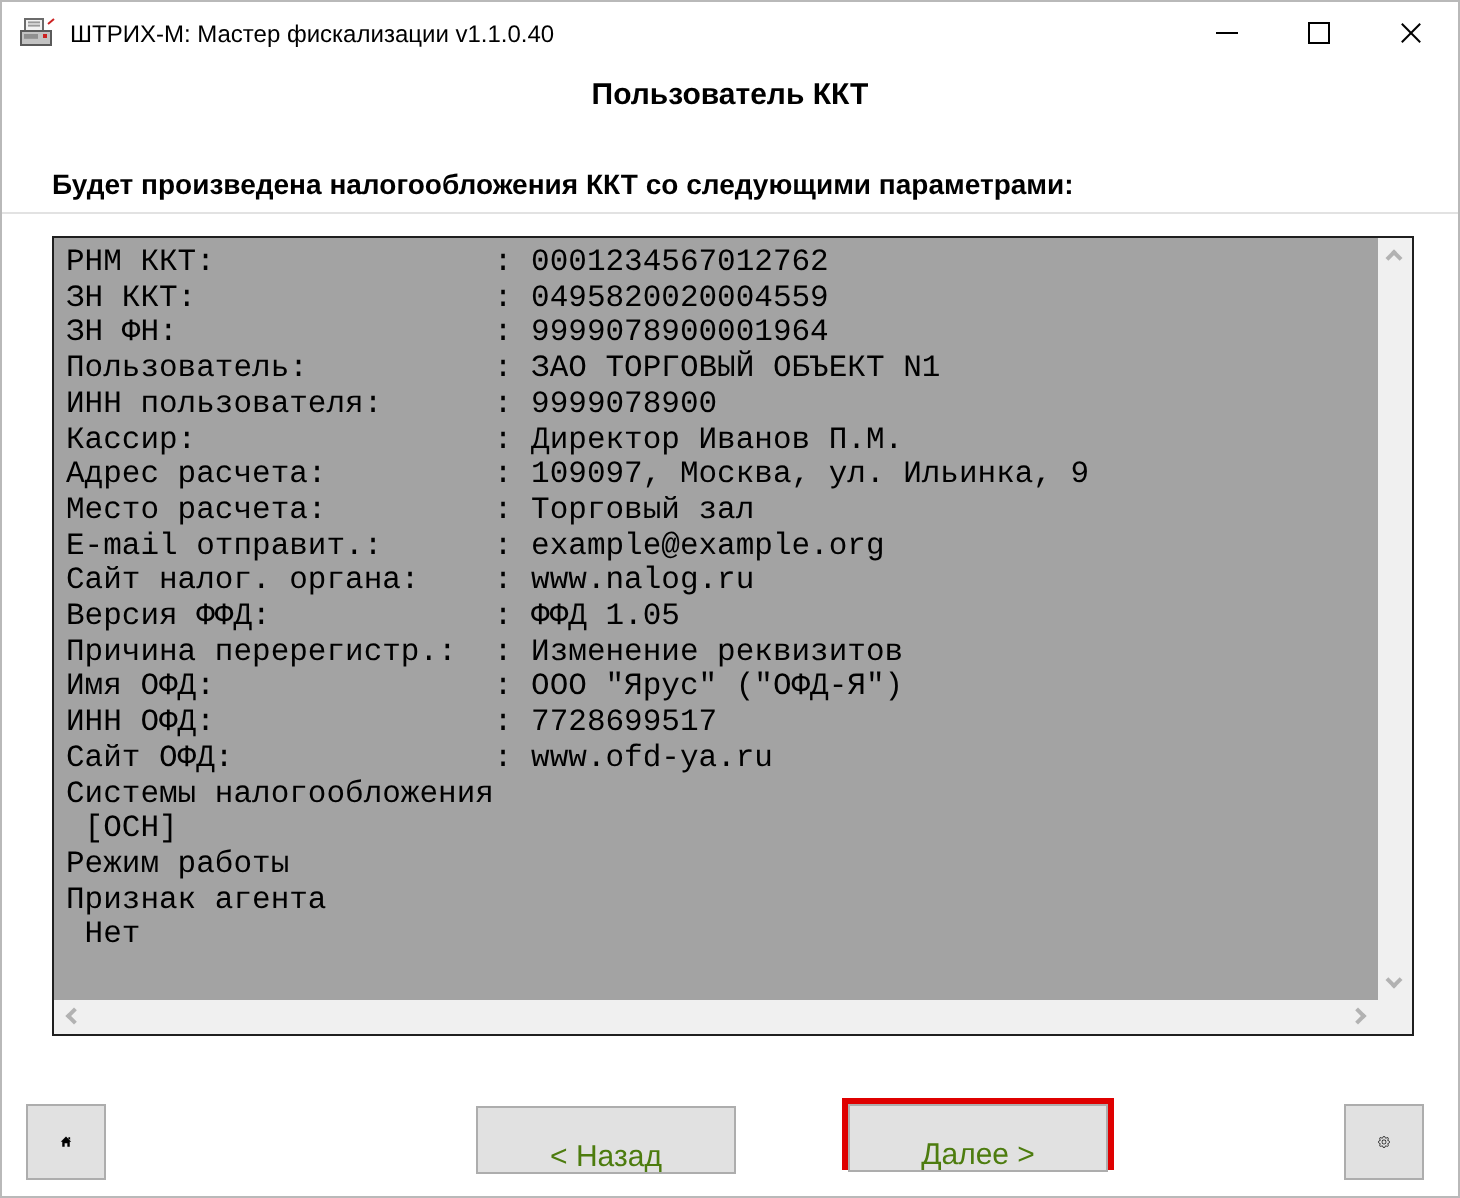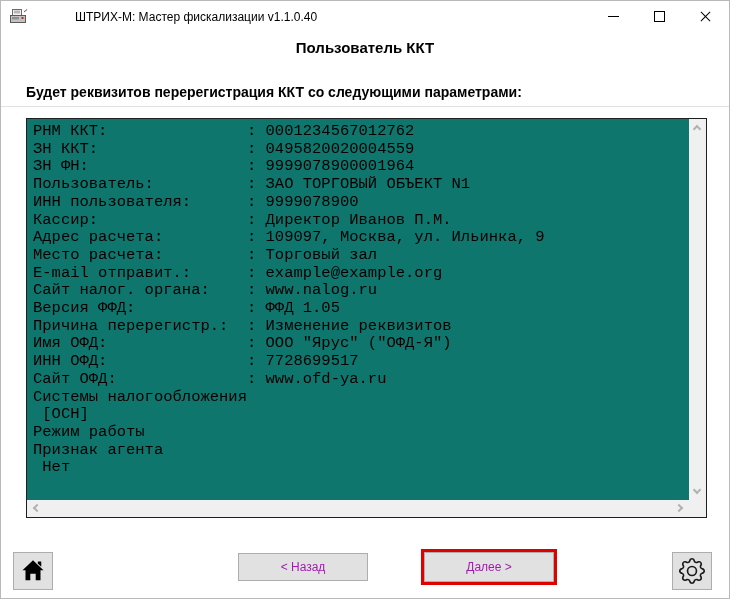--- a/index.html
+++ b/index.html
@@ -3,47 +3,47 @@
 <meta charset="utf-8">
 <style>
   * { box-sizing: border-box; }
   html,body { margin:0; padding:0; background:#ffffff; }
   .window {
     position:relative; width:730px; height:599px; background:#ffffff;
     border:1px solid #b9b9b9; overflow:hidden;
     font-family:"Liberation Sans","DejaVu Sans",sans-serif; color:#000;
   }
   
-  .titlebar { position:absolute; left:0; top:0; width:100%; height:31px; background:#ffffff; display:flex; align-items:center;gap:40px; }
+  .titlebar { position:absolute; left:0; top:0; width:100%; height:31px; background:#ffffff; display:flex; align-items:center; }
   .app-icon { margin-left:8px; width:20px; height:17px; flex:0 0 auto; }
   .title-text { margin-left:6px; font-size:12px; white-space:nowrap; }
   .win-controls { position:absolute; right:0; top:0; height:31px; display:flex; }
   .win-btn { width:46px; height:31px; position:relative; background:transparent; border:none; cursor:default; padding:0; }
   .glyph-min { position:absolute; left:17px; top:15px; width:11px; height:1px; background:#000; }
   .glyph-max { position:absolute; left:17px; top:10px; width:11px; height:11px; border:1px solid #000; background:transparent; }
   .glyph-x1,.glyph-x2 { position:absolute; left:16px; top:15px; width:13px; height:1px; background:#000; }
   .glyph-x1 { transform:rotate(45deg); } .glyph-x2 { transform:rotate(-45deg); }
   
   .page-title { position:absolute; left:0; top:38px; width:100%; text-align:center; font-size:15px; font-weight:bold; }
   .intro { position:absolute; left:25px; top:83px; font-size:14px; font-weight:bold; white-space:nowrap; }
   .divider { position:absolute; left:0; top:105px; width:730px; height:1px; background:#e2e2e2; }
   
-  .textbox { position:absolute; left:25px; top:117px; width:681px; height:400px; background:#0f766e; border:1px solid #1f1f1f; }
+  .textbox { position:absolute; left:25px; top:117px; width:681px; height:400px; background:#a3a3a3; border:1px solid #1f1f1f; }
   .params { position:absolute; left:6px; top:4px; right:19px; bottom:19px; margin:0; overflow:hidden;
     font-family:"Liberation Mono","DejaVu Sans Mono",monospace; font-size:15.5px; line-height:17.7px; white-space:pre; }
   .vscroll { position:absolute; top:0; right:0; bottom:17px; width:17px; background:#f0f0f0; }
   .hscroll { position:absolute; left:0; right:17px; bottom:0; height:17px; background:#f0f0f0; }
   .scroll-corner { position:absolute; right:0; bottom:0; width:17px; height:17px; background:#f0f0f0; }
   .chev { position:absolute; width:6px; height:6px; border:solid #b2b2b2; border-width:2px 2px 0 0; }
   .chev-up    { left:5px; top:7px;  transform:rotate(-45deg); }
   .chev-down  { left:5px; bottom:7px; transform:rotate(135deg); }
   .chev-left  { left:7px; top:5px;  transform:rotate(-135deg); }
   .chev-right { right:7px; top:5px; transform:rotate(45deg); }
   
-  .btn { background:#e1e1e1; border:1px solid #adadad; font-family:inherit; font-size:12px; color:#a21caf; cursor:default; padding:4px; }
+  .btn { background:#e1e1e1; border:1px solid #adadad; font-family:inherit; font-size:15px; color:#4d7c0f; cursor:default; padding:16px; }
   .icon-btn { position:absolute; width:40px; height:38px; display:flex; align-items:center; justify-content:center; }
   .home-btn { left:12px; top:551px; }
   .gear-btn { left:671px; top:551px; }
   .back-btn { position:absolute; left:237px; top:552px; width:130px; height:28px; }
   .highlight-box { position:absolute; left:372px; top:548px; width:136px; height:36px; border:3px solid #df0000; background:#df0000;margin-left:48px; }
   .next-btn { width:130px; height:30px; display:block; border:1px solid #adadad; }
 </style>
 </head>
 <body>
 
@@ -68,21 +68,21 @@
           <span class="glyph-max"></span>
         </button>
       <button class="win-btn">
           <span class="glyph-x1"></span>
           <span class="glyph-x2"></span>
         </button>
     </div>
   </div>
 
   <div class="page-title">Пользователь ККТ</div>
-  <div class="intro">Будет реквизитов перерегистрация ККТ со следующими параметрами:</div>
+  <div class="intro">Будет произведена налогообложения ККТ со следующими параметрами:</div>
   <div class="divider"></div>
 
   <div class="textbox">
     <pre class="params">РНМ ККТ:               : 0001234567012762
 ЗН ККТ:                : 0495820020004559
 ЗН ФН:                 : 9999078900001964
 Пользователь:          : ЗАО ТОРГОВЫЙ ОБЪЕКТ N1
 ИНН пользователя:      : 9999078900
 Кассир:                : Директор Иванов П.М.
 Адрес расчета:         : 109097, Москва, ул. Ильинка, 9

